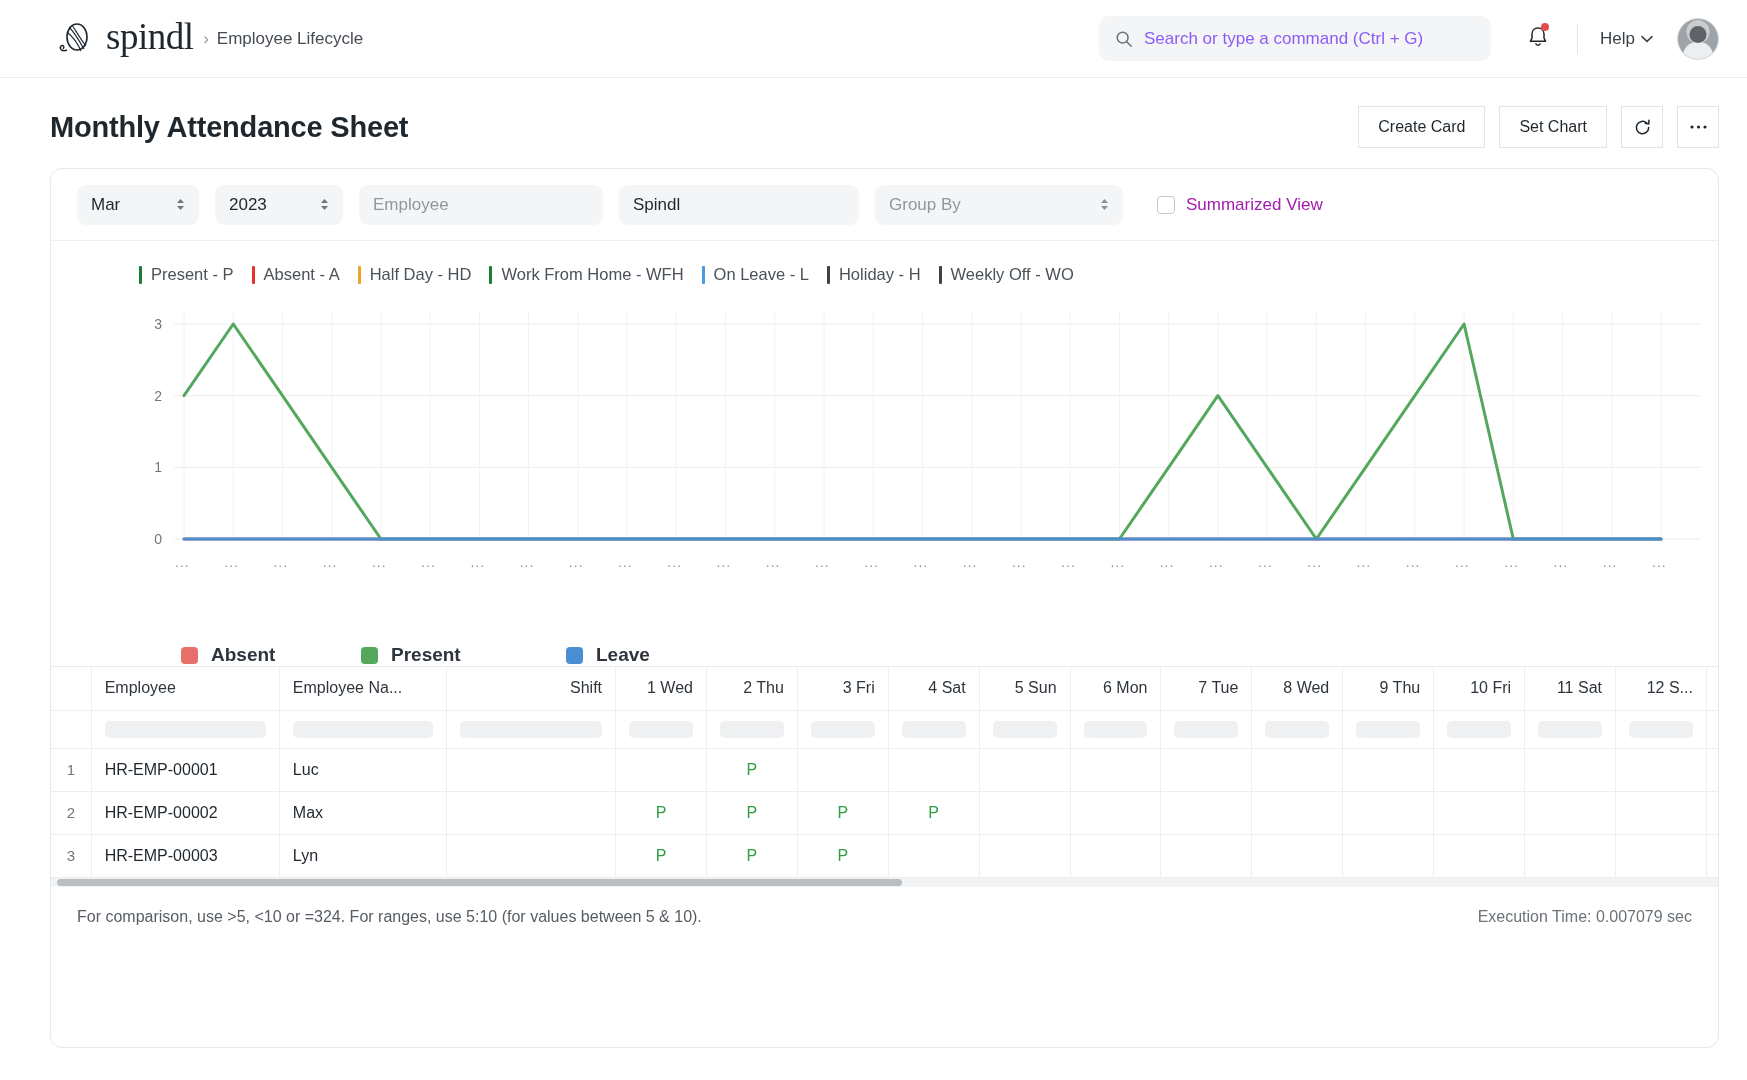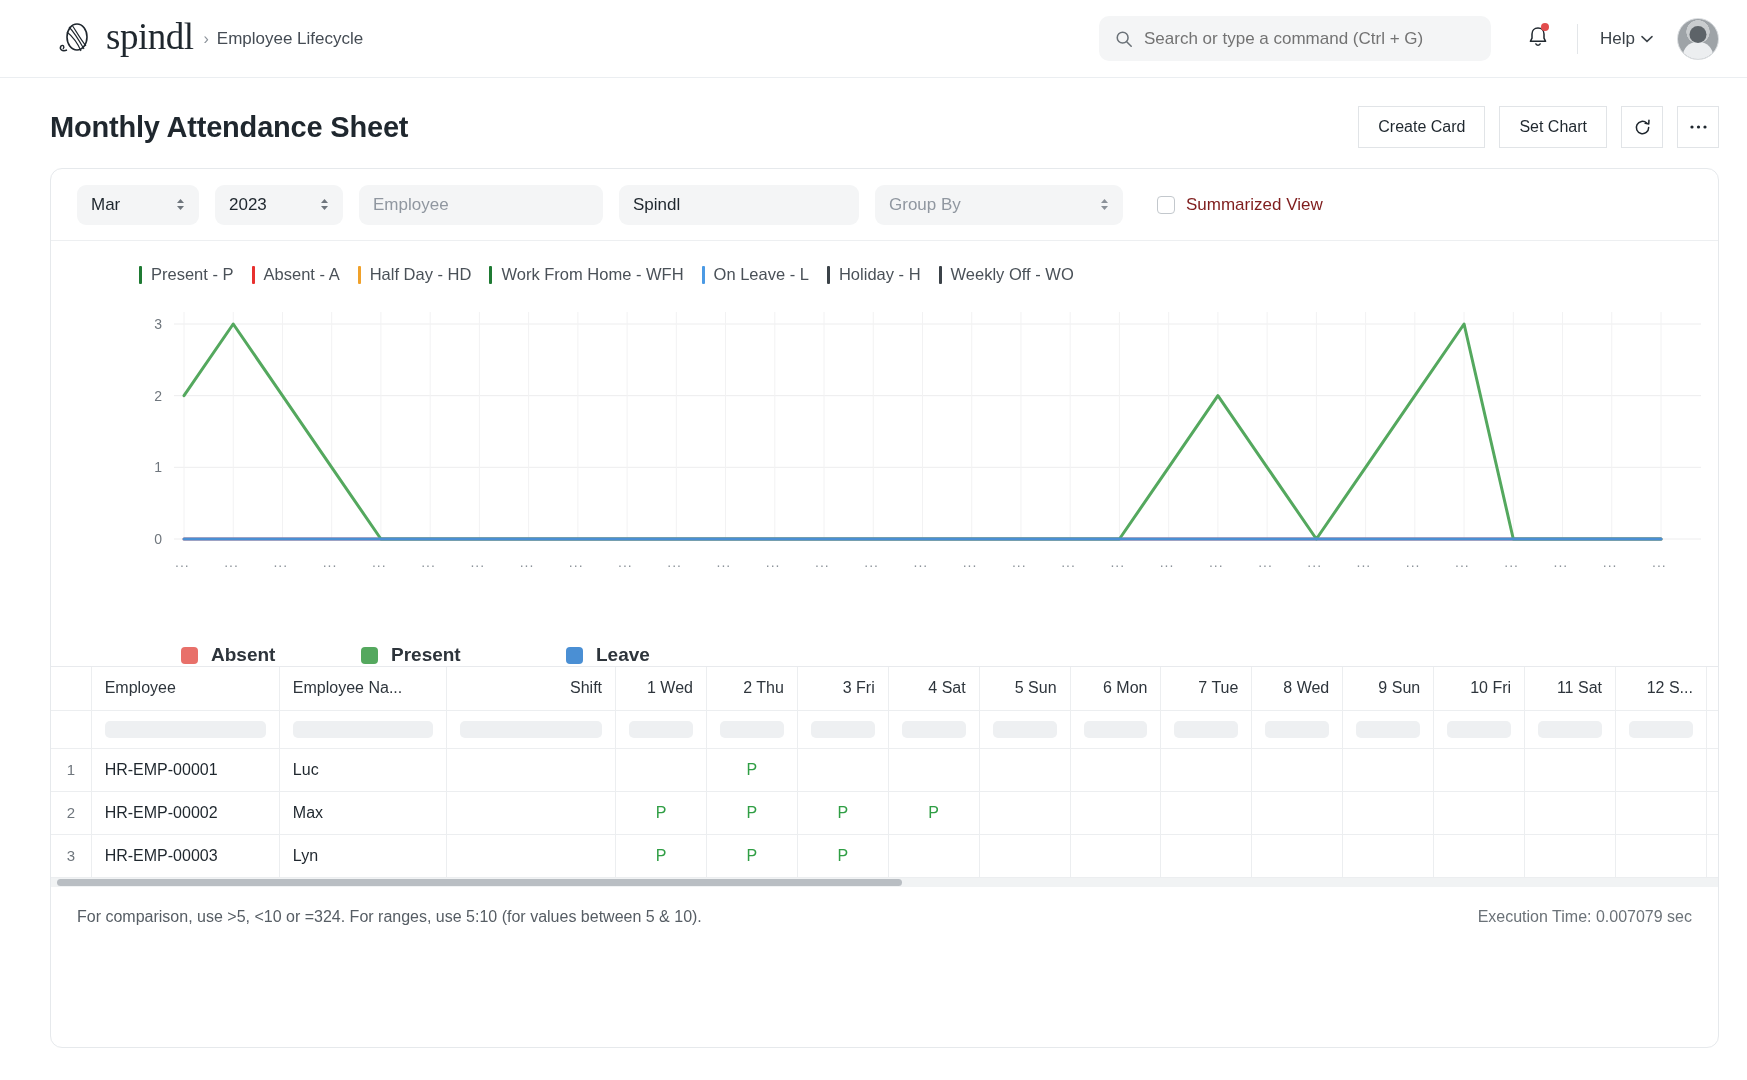--- a/index.html
+++ b/index.html
@@ -27,21 +27,21 @@
     position: relative; top: -2px;
   }
   .bc-sep { color: #8d949c; font-size: 16px; margin: 0 8px 0 10px; }
   .bc-item { font-size: 17px; color: #454c54; }
 
   .nav-right { margin-left: auto; display: flex; align-items: center; gap: 0; }
   .search-box {
     width: 392px; height: 45px; background: #f4f5f6; border-radius: 10px;
     display: flex; align-items: center; gap: 11px; padding: 0 16px;
   }
-  .search-ph { font-size: 17px; color: #737373; }
+  .search-ph { font-size: 17px; color: #8b5cf6; }
   .bell-wrap { position: relative; margin-left: 30px; padding: 6px; }
   .bell-dot {
     position: absolute; right: 6px; top: 4px;
     width: 8px; height: 8px; border-radius: 50%; background: #e24c4c;
   }
   .divider-v { width: 1px; height: 30px; background: #e3e6e9; margin: 0 22px; }
   .help { display: flex; align-items: center; gap: 6px; font-size: 17px; color: #3b4248; }
   .avatar {
     width: 42px; height: 42px; border-radius: 50%; margin-left: 24px;
     background: radial-gradient(circle at 50% 32%, #c9ccce 0 34%, #9ea3a7 35% 100%);
@@ -91,21 +91,21 @@
   .f-month { width: 122px; }
   .f-year  { width: 128px; }
   .f-emp   { width: 244px; }
   .f-comp  { width: 240px; }
   .f-group { width: 248px; }
   .stepper { margin-left: auto; display: flex; flex-direction: column; gap: 3px; color: #6f767d; }
   .chk-wrap { display: flex; align-items: center; gap: 11px; margin-left: 18px; cursor: pointer; }
   .chk {
     width: 18px; height: 18px; border: 1.6px solid #c3c8cd; border-radius: 4px; background: #fff;
   }
-  .chk-label { font-size: 17px; color: #7f1d1d; }
+  .chk-label { font-size: 17px; color: #a21caf; }
 
   
   .statuses {
     display: flex; align-items: center; gap: 18px;
     padding: 24px 0 0 88px; font-size: 16.5px; color: #4a5158;
   }
   .status { display: flex; align-items: center; gap: 9px; }
   .bar { width: 3px; height: 18px; border-radius: 1px; display: block; }
 
   
@@ -406,21 +406,21 @@
           <th class="col-name">Employee Na...</th>
           <th class="col-shift">Shift</th>
           <th class="col-day">1 Wed</th>
           <th class="col-day">2 Thu</th>
           <th class="col-day">3 Fri</th>
           <th class="col-day">4 Sat</th>
           <th class="col-day">5 Sun</th>
           <th class="col-day">6 Mon</th>
           <th class="col-day">7 Tue</th>
           <th class="col-day">8 Wed</th>
-          <th class="col-day">9 Sun</th>
+          <th class="col-day">9 Thu</th>
           <th class="col-day">10 Fri</th>
           <th class="col-day">11 Sat</th>
           <th class="col-day">12 S...</th>
           <th class="col-day">13 ...</th>
         </tr>
       </thead>
       <tbody id="table-body">
           <tr class="skel-row">
             <td class="col-idx"></td>
             <td class="col-emp">

